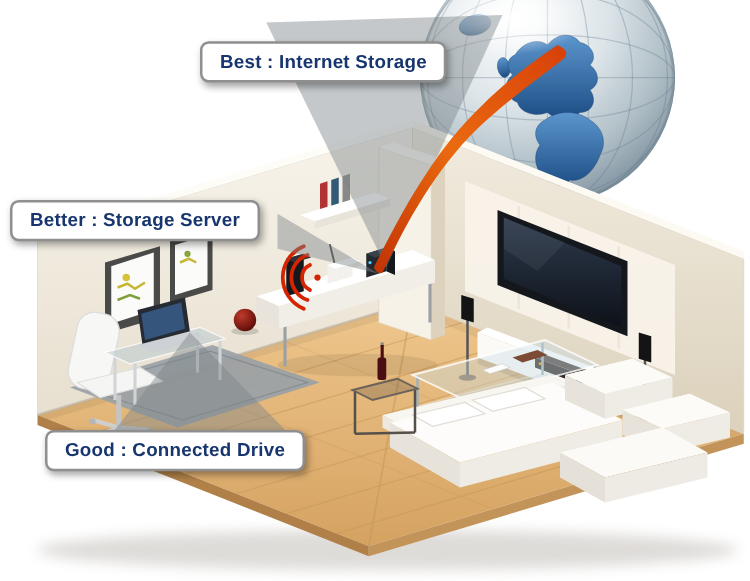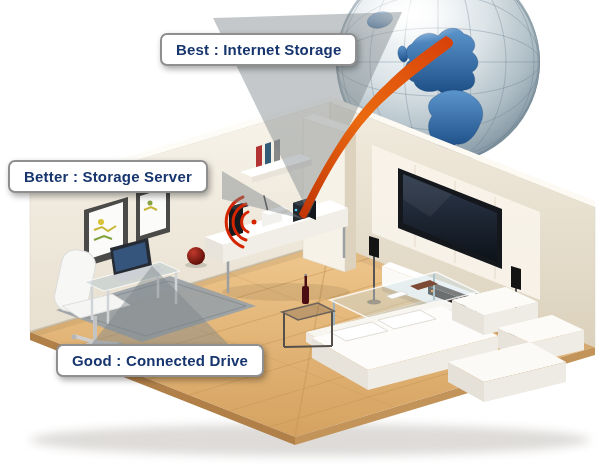--- a/index.html
+++ b/index.html
@@ -17,21 +17,21 @@
     padding:6px 14px;
     font-size:15px;
     font-weight:bold;
     color:var(--label_text,#17356e);
     box-shadow:2px 3px 6px rgba(0,0,0,0.35);
     white-space:nowrap;
     letter-spacing:0.2px;
   }
   #c-best{left:160px;top:33px;}
   #c-better{left:8px;top:160px;}
-  #c-good{left:36px;top:344px;margin-left:20px;}
+  #c-good{left:36px;top:344px;}
 </style>
 </head>
 <body>
 
 <div class="stage">
 
 <svg class="scene" width="600" height="465" viewBox="0 0 600 465">
   <defs>
     <filter id="blur4" x="-30%" y="-80%" width="160%" height="260%">
           <feGaussianBlur stdDeviation="5"></feGaussianBlur>

